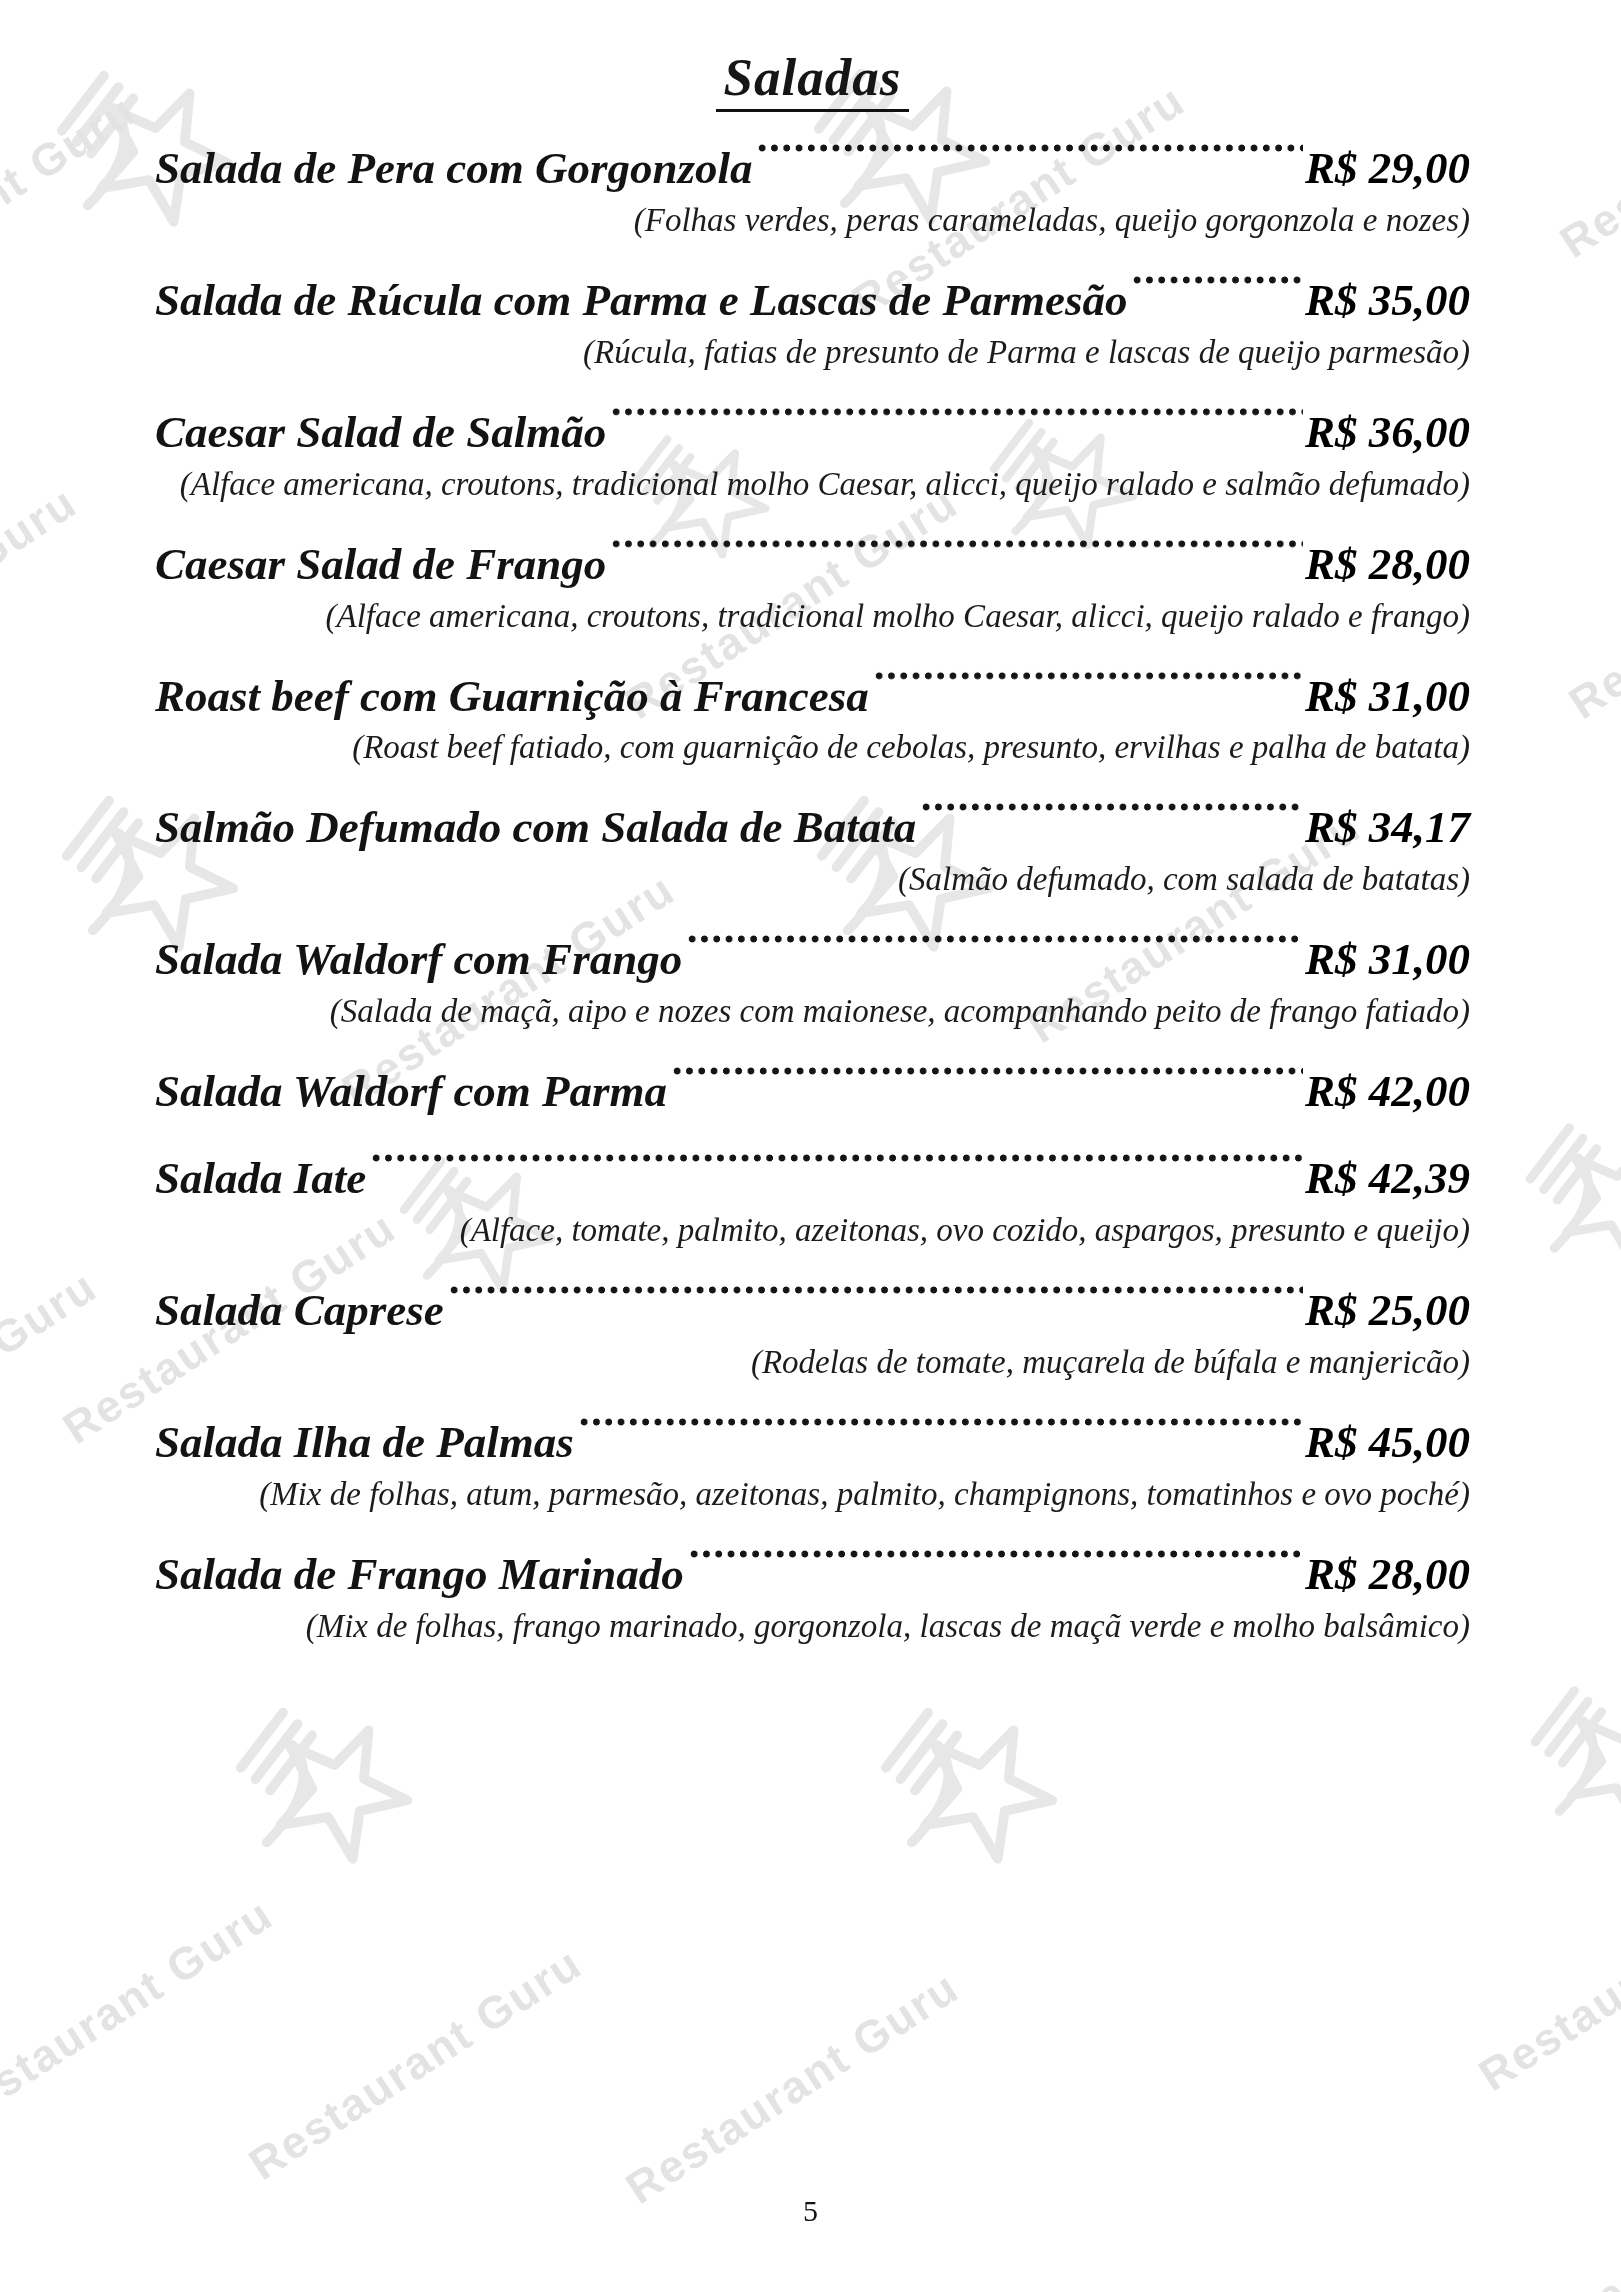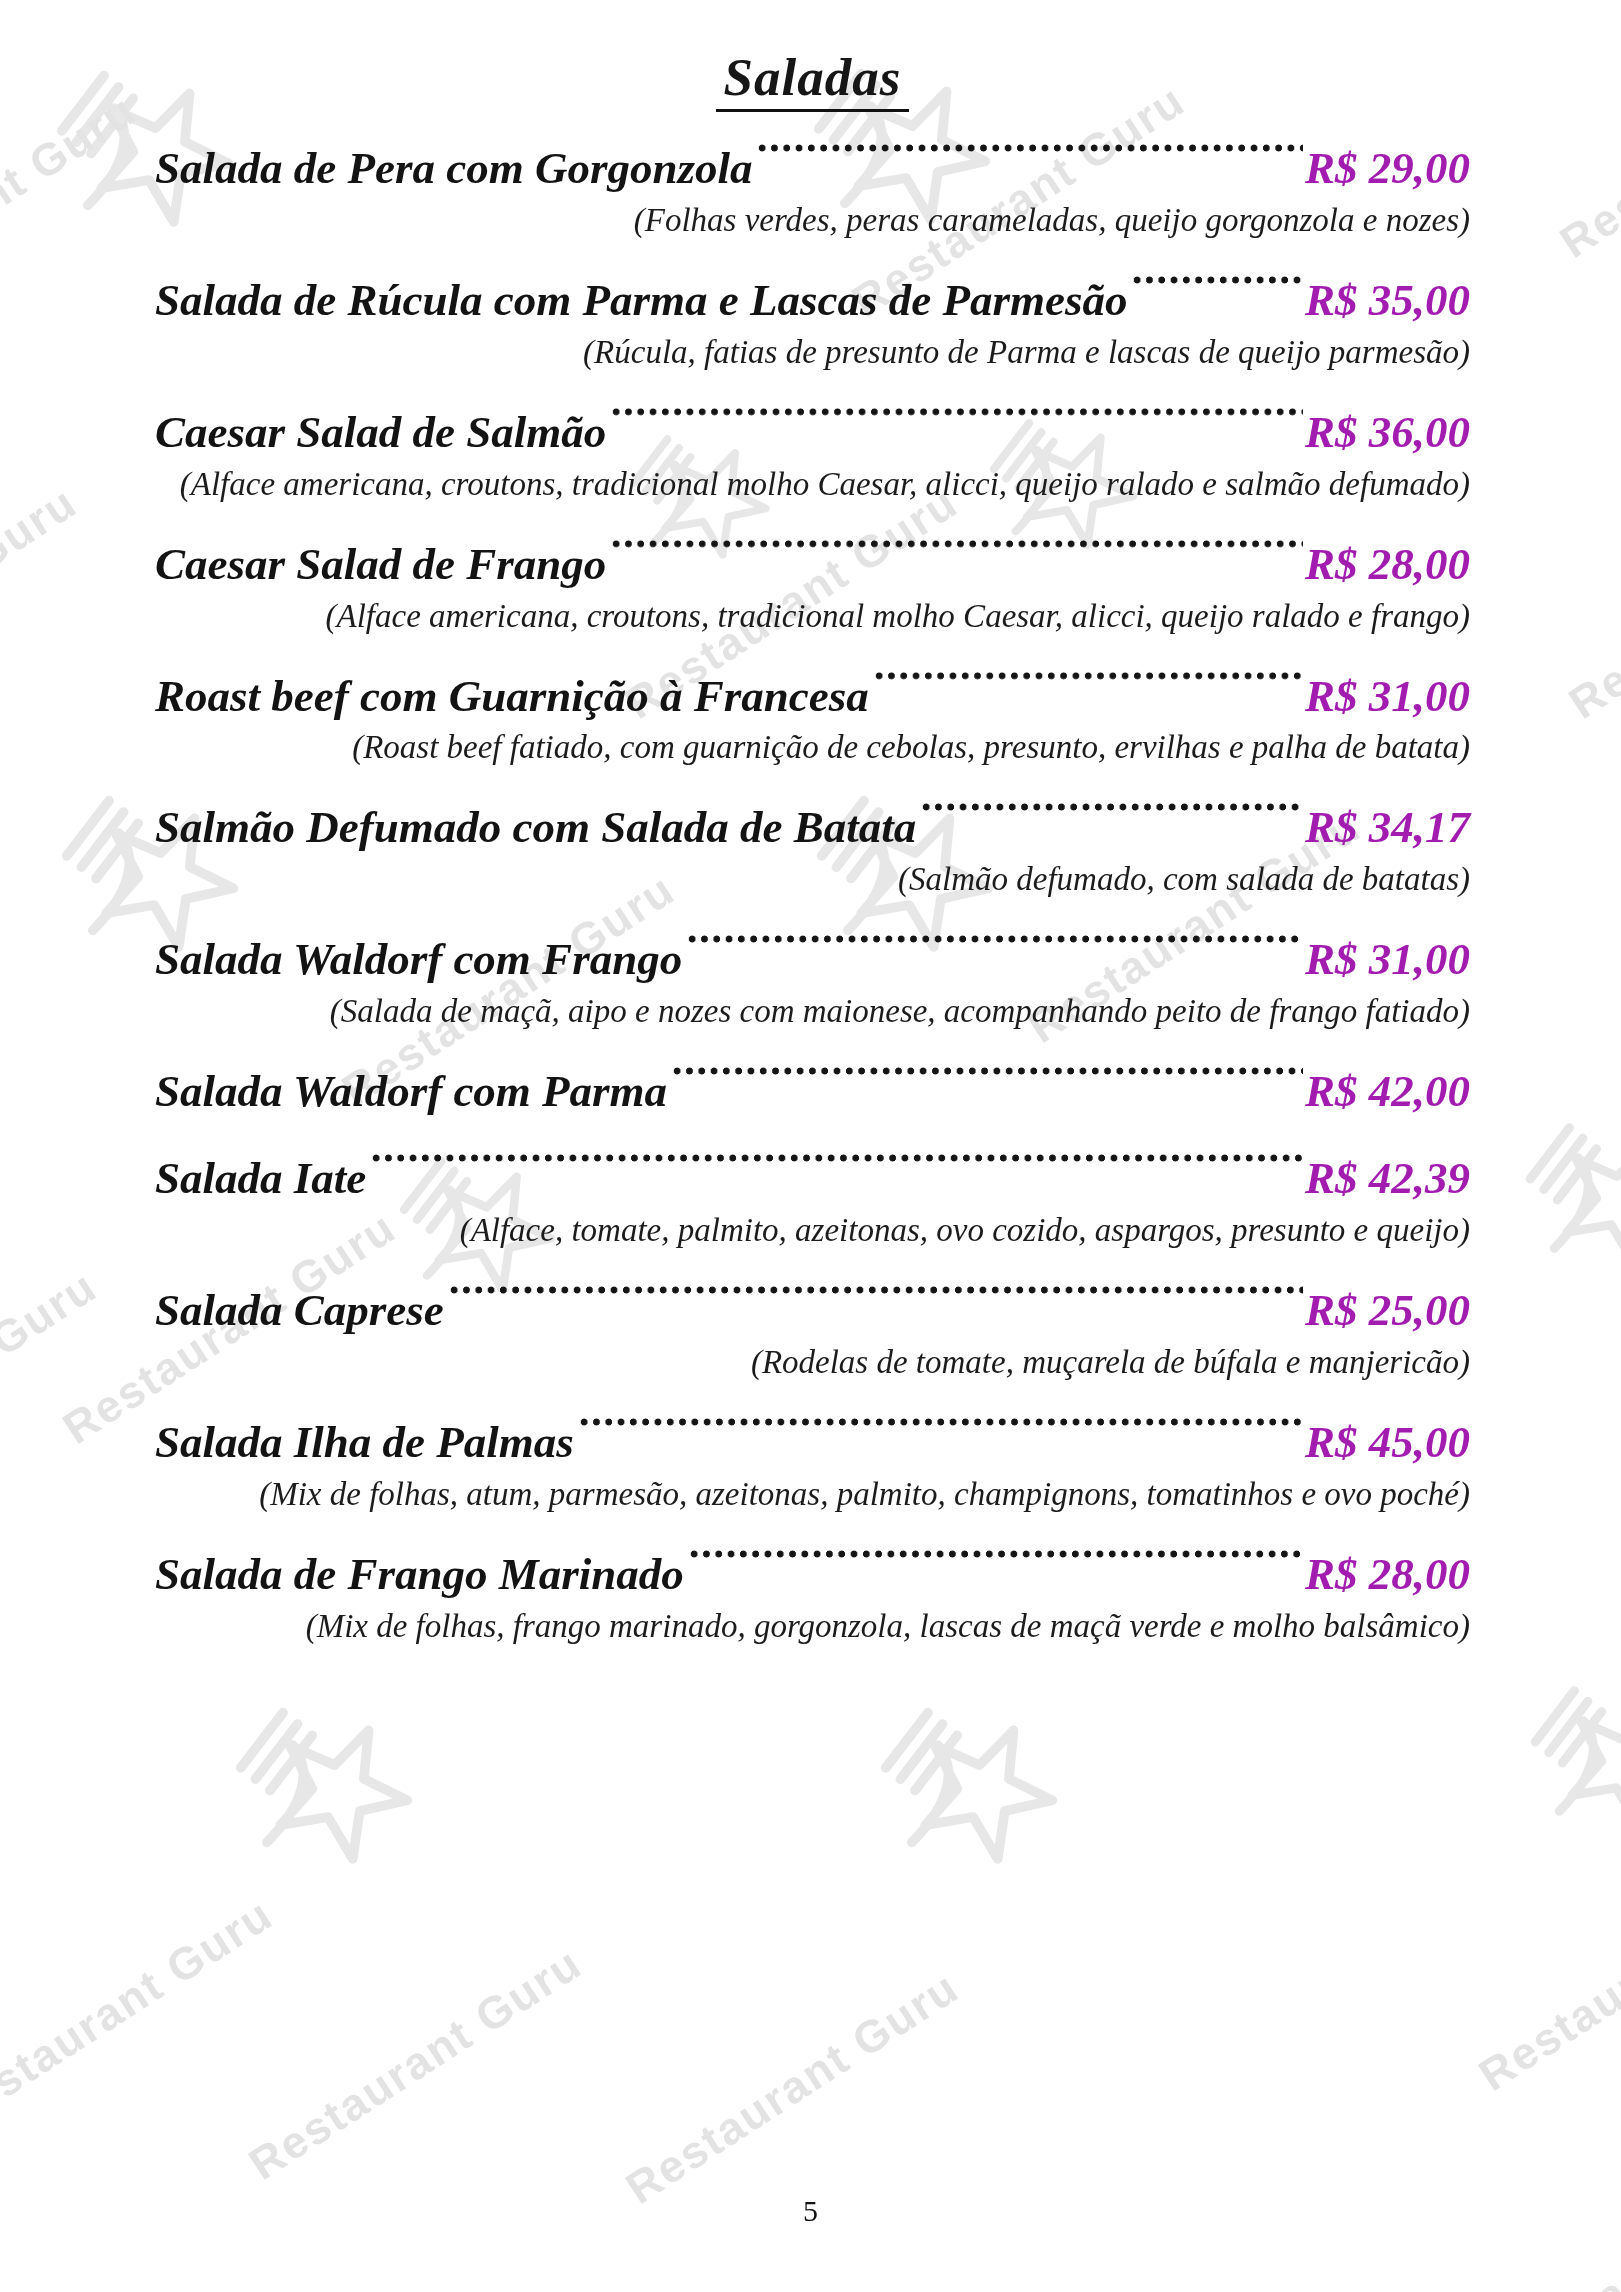--- a/index.html
+++ b/index.html
@@ -31,21 +31,21 @@
     white-space:nowrap;font-size:45px;line-height:55px;
     font-weight:700;font-style:italic;color:#131313;
   }
   .dots{
     flex:1 1 auto;height:13.7px;margin:0 2px 9.8px 3.9px;min-width:19.6px;
     background-image:radial-gradient(circle at 50% 50%, #151515 3.1px, rgba(0,0,0,0) 3.7px);
     background-size:12.3px 13.7px;background-repeat:repeat-x;background-position:left center;
   }
   .item-price{
     white-space:nowrap;font-size:45px;line-height:55px;
-    font-weight:700;font-style:italic;color:#a21caf;
+    font-weight:700;font-style:italic;color:#000000;
   }
   .item-desc{
     font-size:33px;line-height:41px;margin-top:3.9px;
     font-style:italic;font-weight:400;color:#1c1c1c;text-align:right;
   }
   .page-number{
     position:absolute;left:0;top:2194px;width:100%;text-align:center;
     font-size:30px;color:#111;z-index:1;
   }
   .svg-defs{position:absolute;width:0;height:0;overflow:hidden;}

